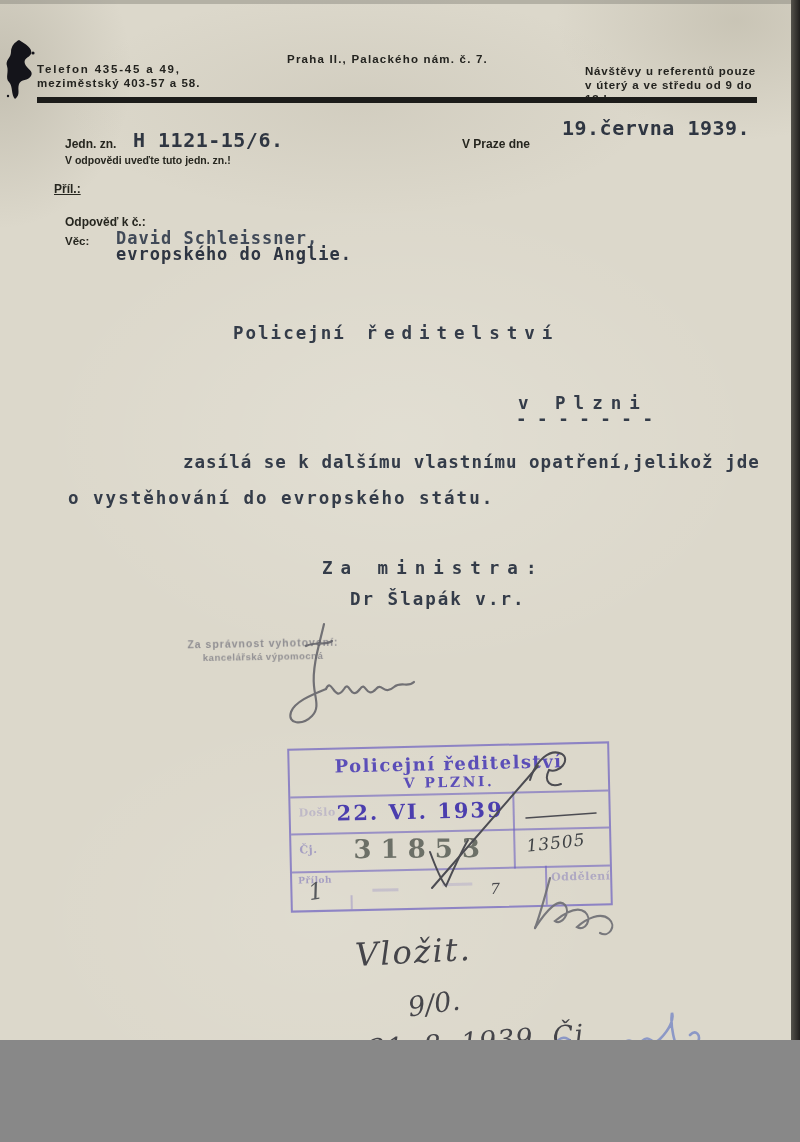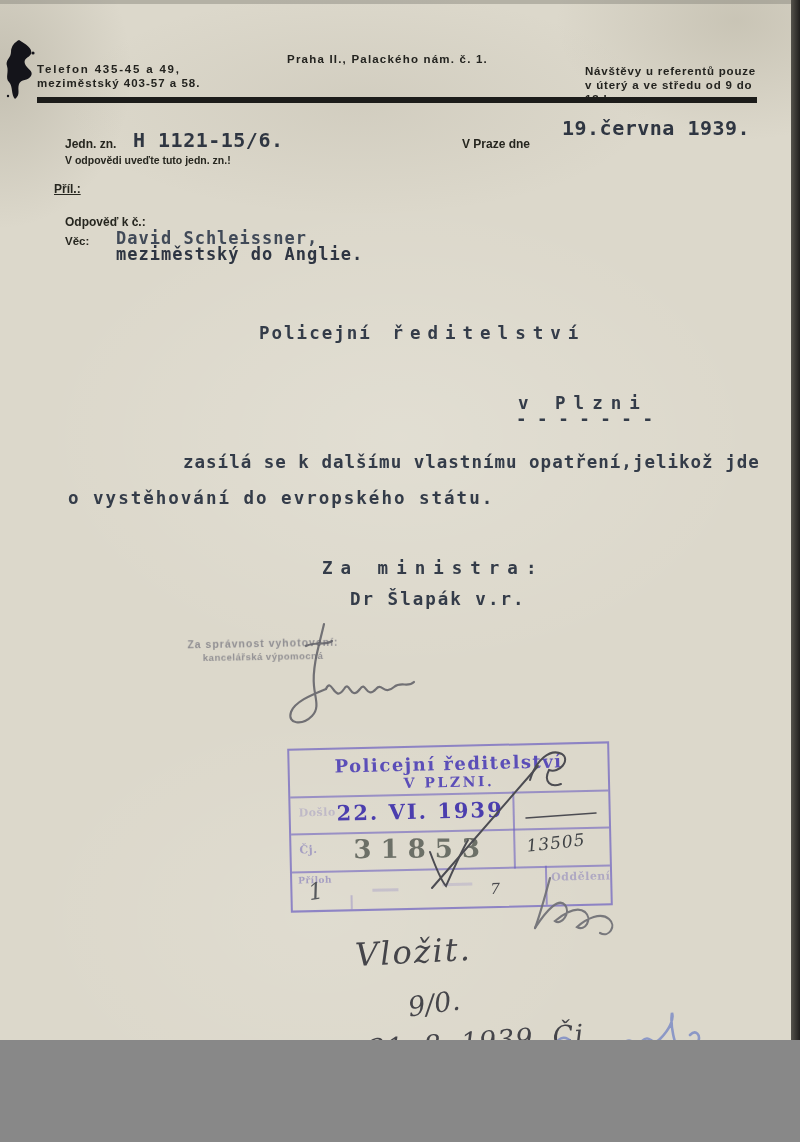--- a/index.html
+++ b/index.html
@@ -50,44 +50,44 @@
   <svg class="abs" style="left:2px;top:38px;" width="38" height="64" viewBox="0 0 38 64">
     <path fill="#14141a" d="M17,2 C23,6 31,10 29,16 C27,20 21,20 23,26 C25,31 32,33 29,38 C26,43 19,41 17,46 C15,52 19,56 13,61 C9,57 11,48 7,44 C3,40 7,34 5,28 C3,22 9,20 9,14 C9,8 13,4 17,2 Z"></path>
     <circle cx="31" cy="15" r="1.6" fill="#14141a"></circle>
     <circle cx="6" cy="58" r="1.2" fill="#14141a"></circle>
   </svg>
 
   <div class="abs small-print ls18" style="left:37px;top:62px;">Telefon 435-45 a 49,</div>
   <div class="abs small-print ls10" style="left:37px;top:76px;">meziměstský 403-57 a 58.</div>
 
   <div class="abs" style="left:165px;top:44px;width:445px;text-align:center;">
-    <div class="addr" style="margin-top:9px;">Praha II., Palackého nám. č. 1.</div>
+    <div class="addr" style="margin-top:9px;">Praha II., Palackého nám. č. 7.</div>
   </div>
 
   <div class="abs small-print ls08" style="left:585px;top:64px;width:175px;">
     <div>Návštěvy u referentů pouze</div>
     <div>v úterý a ve středu od 9 do 13 h.</div>
   </div>
 
   <div class="abs rule" style="left:37px;top:97px;width:720px;height:6px;"></div>
 
   <div class="abs label" style="left:65px;top:137px;">Jedn. zn.</div>
   <div class="abs tw tw-big" style="left:133px;top:128px;">H 1121-15/6.</div>
   <div class="abs label-sm" style="left:65px;top:154px;">V odpovědi uveďte tuto jedn. zn.!</div>
   <div class="abs label" style="left:462px;top:137px;">V Praze dne</div>
   <div class="abs tw tw-big" style="left:562px;top:116px;">19.června 1939.</div>
 
   <div class="abs label" style="left:54px;top:182px;text-decoration:underline;">Příl.:</div>
   <div class="abs label" style="left:65px;top:215px;">Odpověď k č.:</div>
   <div class="abs label" style="left:65px;top:235px;font-size:11.5px;">Věc:</div>
   <div class="abs tw tw-md" style="left:116px;top:228px;color:#414a58;">David Schleissner,</div>
-  <div class="abs tw tw-md" style="left:116px;top:244px;color:#2e3542;">meziměstský do Anglie.</div>
+  <div class="abs tw tw-md" style="left:116px;top:244px;color:#2e3542;">evropského do Anglie.</div>
 
   <div class="abs tw tw-body" style="left:233px;top:323px;">
-    <span style="letter-spacing:2px;margin-left:26px;">Policejní</span>
+    <span style="letter-spacing:2px;">Policejní</span>
     <span style="letter-spacing:7px;margin-left:10px;">ředitelství</span>
   </div>
   <div class="abs tw tw-body" style="left:518px;top:393px;letter-spacing:8px;">v Plzni</div>
   <div class="abs tw tw-body" style="left:516px;top:409px;letter-spacing:0;">- - - - - - -</div>
 
   <div class="abs tw tw-body" style="left:183px;top:452px;letter-spacing:1px;">zasílá se k dalšímu vlastnímu opatření,jelikož jde</div>
   <div class="abs tw tw-body" style="left:68px;top:488px;letter-spacing:2px;">o vystěhování do evropského státu.</div>
 
   <div class="abs tw tw-body" style="left:322px;top:558px;letter-spacing:8px;">Za ministra:</div>
   <div class="abs tw tw-body" style="left:350px;top:589px;letter-spacing:2px;">Dr Šlapák v.r.</div>

